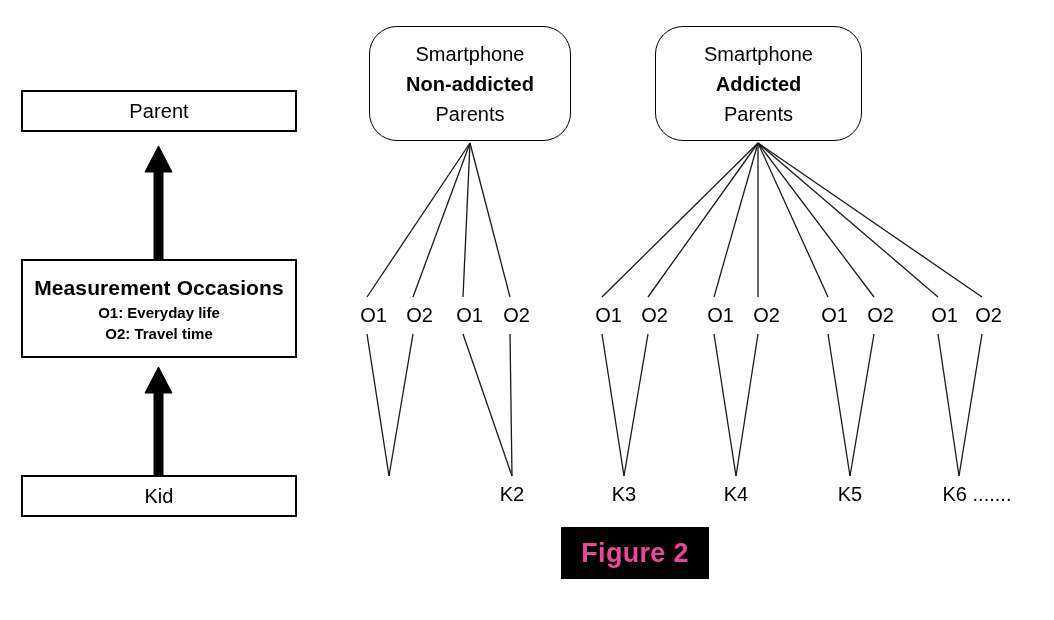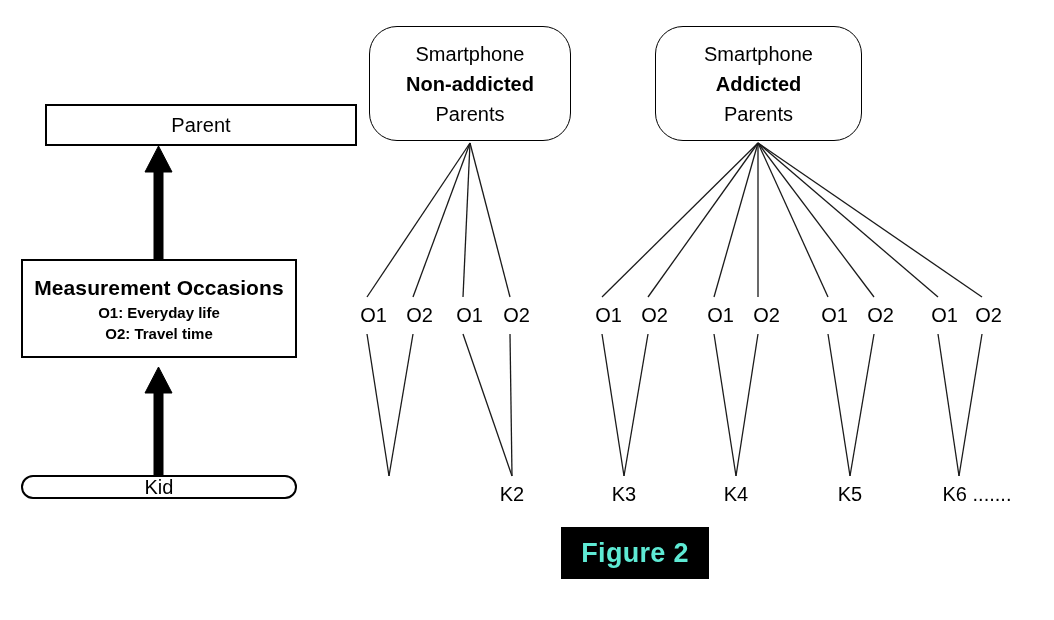--- a/index.html
+++ b/index.html
@@ -43,23 +43,23 @@
   }
   .hbox .title.big {
     font-size: 21px;
     line-height: 28px;
   }
   .hbox .sub {
     font-size: 15px;
     line-height: 21px;
   }
 
-  #box-parent   { left: 21px;  top: 104px; width: 312px; height: 42px; margin-left: 24px; }
+  #box-parent   { left: 21px;  top: 90px; width: 276px; height: 42px; }
   #box-measure  { left: 21px;  top: 259px; width: 276px; height: 99px; font-weight: bold; }
-  #box-kid      { left: 21px;  top: 475px; width: 276px; height: 24px; border-radius: 15px; }
+  #box-kid      { left: 21px;  top: 475px; width: 276px; height: 42px; }
 
   
   #links {
     position: absolute;
     left: 0; top: 0;
     width: 1054px;
     height: 620px;
     pointer-events: none;
   }
 
@@ -105,21 +105,21 @@
   }
 
   
   #figure-caption {
     position: absolute;
     left: 561px;
     top: 527px;
     width: 148px;
     height: 52px;
     background: #000000;
-    color: #5eead4;
+    color: #ec4899;
     font-size: 27px;
     font-weight: bold;
     display: flex;
     align-items: center;
     justify-content: center;
     letter-spacing: 0.3px;
   }
 </style>
 </head>
 <body>

